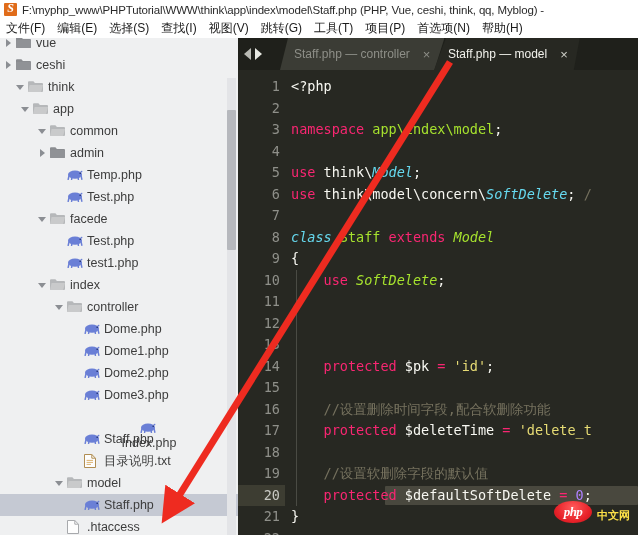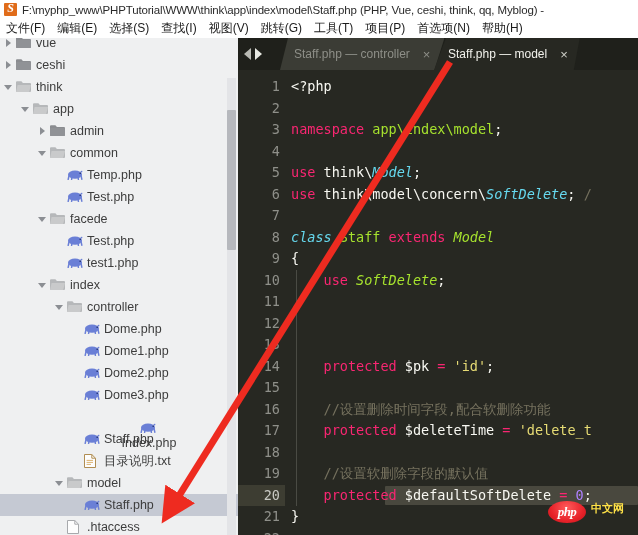--- a/index.html
+++ b/index.html
@@ -149,22 +149,22 @@
   .clsi { color: #a6e22e; font-style: italic; }
   .typ  { color: #66d9ef; font-style: italic; }
   .str  { color: #e6db74; }
   .num  { color: #ae81ff; }
   .cmt  { color: #75715e; }
   .pln  { color: #f8f8f2; }
   .op   { color: #f92672; }
 
   
   .wm {
-    position: absolute; right: 14px; bottom: 12px;
-    display: flex; align-items: flex-start; gap: 5px;
+    position: absolute; right: 8px; bottom: 12px;
+    display: flex; align-items: flex-end; gap: 5px;
   }
   .wm-badge {
     width: 38px; height: 22px; border-radius: 50%;
     background: radial-gradient(ellipse at 50% 30%, #ff5b5b 0%, #e8232a 60%, #c41119 100%);
     display: flex; align-items: center; justify-content: center;
   }
   .wm-badge span {
     font: italic 900 13px "Liberation Serif", serif; color: #fff; letter-spacing: -0.5px;
   }
   .wm-cn { font-size: 11px; color: #fde047; font-weight: bold; letter-spacing: 0px; }
@@ -210,59 +210,59 @@
         <div class="row" style="padding-left: 4px;">
           <span class="twisty closed"></span>
           <span class="ico">
             <svg width="15" height="13" viewBox="0 0 15 13">
               <path d="M0 2.2 A1 1 0 0 1 1 1.2 H5.4 L6.9 3 H14 A1 1 0 0 1 15 4 V11 A1 1 0 0 1 14 12 H1 A1 1 0 0 1 0 11 Z" fill="#8a8c90"></path>
               <rect x="0" y="4" width="15" height="8" rx="1" fill="#909296"></rect>
             </svg>
           </span>
           <span class="label">ceshi</span>
         </div>
-        <div class="row" style="padding-left: 4px;">
+        <div class="row" style="padding-left: 16px;">
           <span class="twisty open"></span>
           <span class="ico">
             <svg width="15" height="13" viewBox="0 0 15 13">
               <path d="M0 2.2 A1 1 0 0 1 1 1.2 H5.4 L6.9 3 H14 A1 1 0 0 1 15 4 V11 A1 1 0 0 1 14 12 H1 A1 1 0 0 1 0 11 Z" fill="#b6b8ba"></path>
               <path d="M1.6 5 H15 L13.2 12 H0 Z" fill="#c9cacb"></path>
             </svg>
           </span>
           <span class="label">think</span>
         </div>
         <div class="row" style="padding-left: 21px;">
           <span class="twisty open"></span>
           <span class="ico">
             <svg width="15" height="13" viewBox="0 0 15 13">
               <path d="M0 2.2 A1 1 0 0 1 1 1.2 H5.4 L6.9 3 H14 A1 1 0 0 1 15 4 V11 A1 1 0 0 1 14 12 H1 A1 1 0 0 1 0 11 Z" fill="#b6b8ba"></path>
               <path d="M1.6 5 H15 L13.2 12 H0 Z" fill="#c9cacb"></path>
             </svg>
           </span>
           <span class="label">app</span>
+        </div>
+        <div class="row" style="padding-left: 38px;">
+          <span class="twisty open"></span>
+          <span class="ico">
+            <svg width="15" height="13" viewBox="0 0 15 13">
+              <path d="M0 2.2 A1 1 0 0 1 1 1.2 H5.4 L6.9 3 H14 A1 1 0 0 1 15 4 V11 A1 1 0 0 1 14 12 H1 A1 1 0 0 1 0 11 Z" fill="#b6b8ba"></path>
+              <path d="M1.6 5 H15 L13.2 12 H0 Z" fill="#c9cacb"></path>
+            </svg>
+          </span>
+          <span class="label">common</span>
         </div>
         <div class="row" style="padding-left: 38px;">
           <span class="twisty closed"></span>
           <span class="ico">
             <svg width="15" height="13" viewBox="0 0 15 13">
               <path d="M0 2.2 A1 1 0 0 1 1 1.2 H5.4 L6.9 3 H14 A1 1 0 0 1 15 4 V11 A1 1 0 0 1 14 12 H1 A1 1 0 0 1 0 11 Z" fill="#8a8c90"></path>
               <rect x="0" y="4" width="15" height="8" rx="1" fill="#909296"></rect>
             </svg>
           </span>
           <span class="label">admin</span>
-        </div>
-        <div class="row" style="padding-left: 38px;">
-          <span class="twisty open"></span>
-          <span class="ico">
-            <svg width="15" height="13" viewBox="0 0 15 13">
-              <path d="M0 2.2 A1 1 0 0 1 1 1.2 H5.4 L6.9 3 H14 A1 1 0 0 1 15 4 V11 A1 1 0 0 1 14 12 H1 A1 1 0 0 1 0 11 Z" fill="#b6b8ba"></path>
-              <path d="M1.6 5 H15 L13.2 12 H0 Z" fill="#c9cacb"></path>
-            </svg>
-          </span>
-          <span class="label">common</span>
         </div>
         <div class="row" style="padding-left: 55px;">
           <span class="twisty "></span>
           <span class="ico">
             <svg width="16" height="12" viewBox="0 0 16 12">
               <ellipse cx="8" cy="6.6" rx="7" ry="4.1" fill="#6a7fd6"></ellipse>
               <path d="M2 7.6 L1.2 11.4 M5 8.2 L4.6 11.4 M11 8.2 L11.4 11.4 M14 7.4 L14.8 11.2" stroke="#6a7fd6" stroke-width="1.5" stroke-linecap="round"></path>
               <path d="M13.4 3.2 C14.6 2.2 15.6 2.6 15.4 3.8 C15.3 4.6 14.4 4.8 13.8 4.4 Z" fill="#6a7fd6"></path>
               <circle cx="13.2" cy="5.2" r="0.8" fill="#1b2a6b"></circle>
             </svg>

